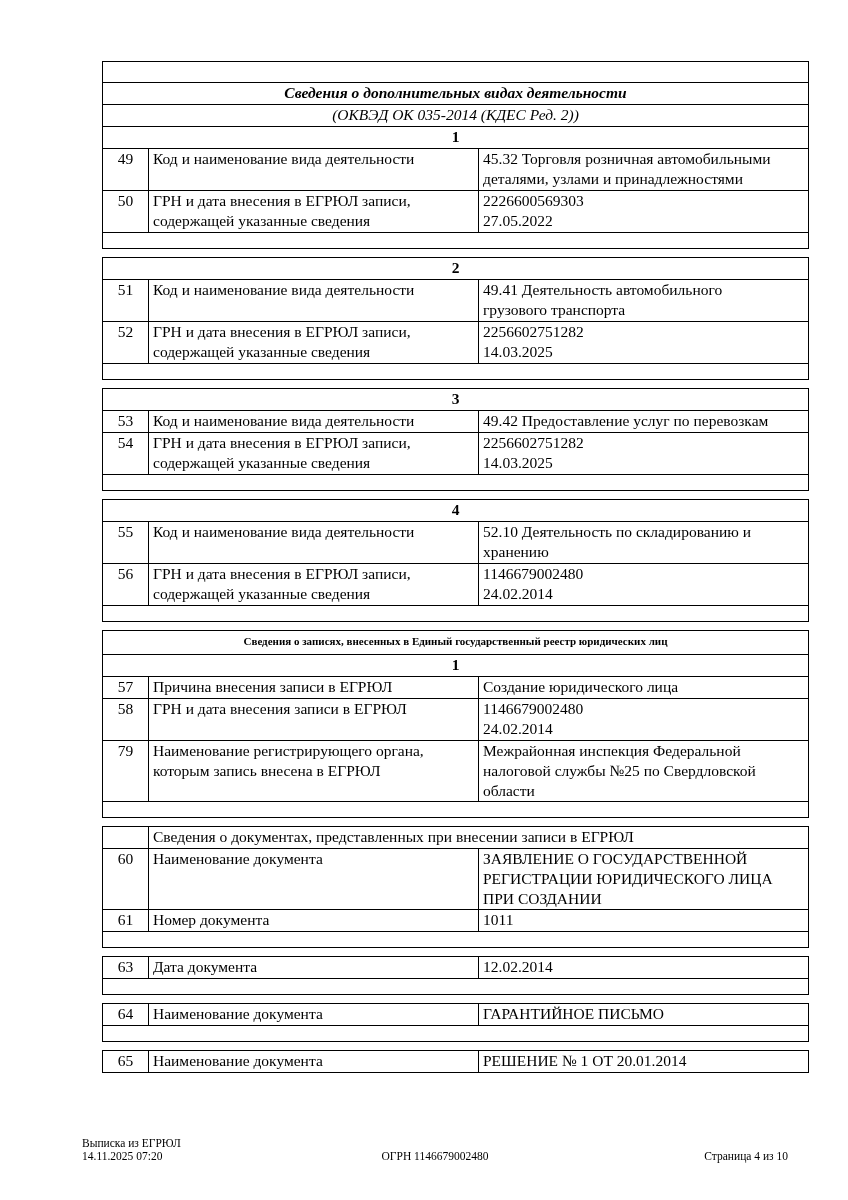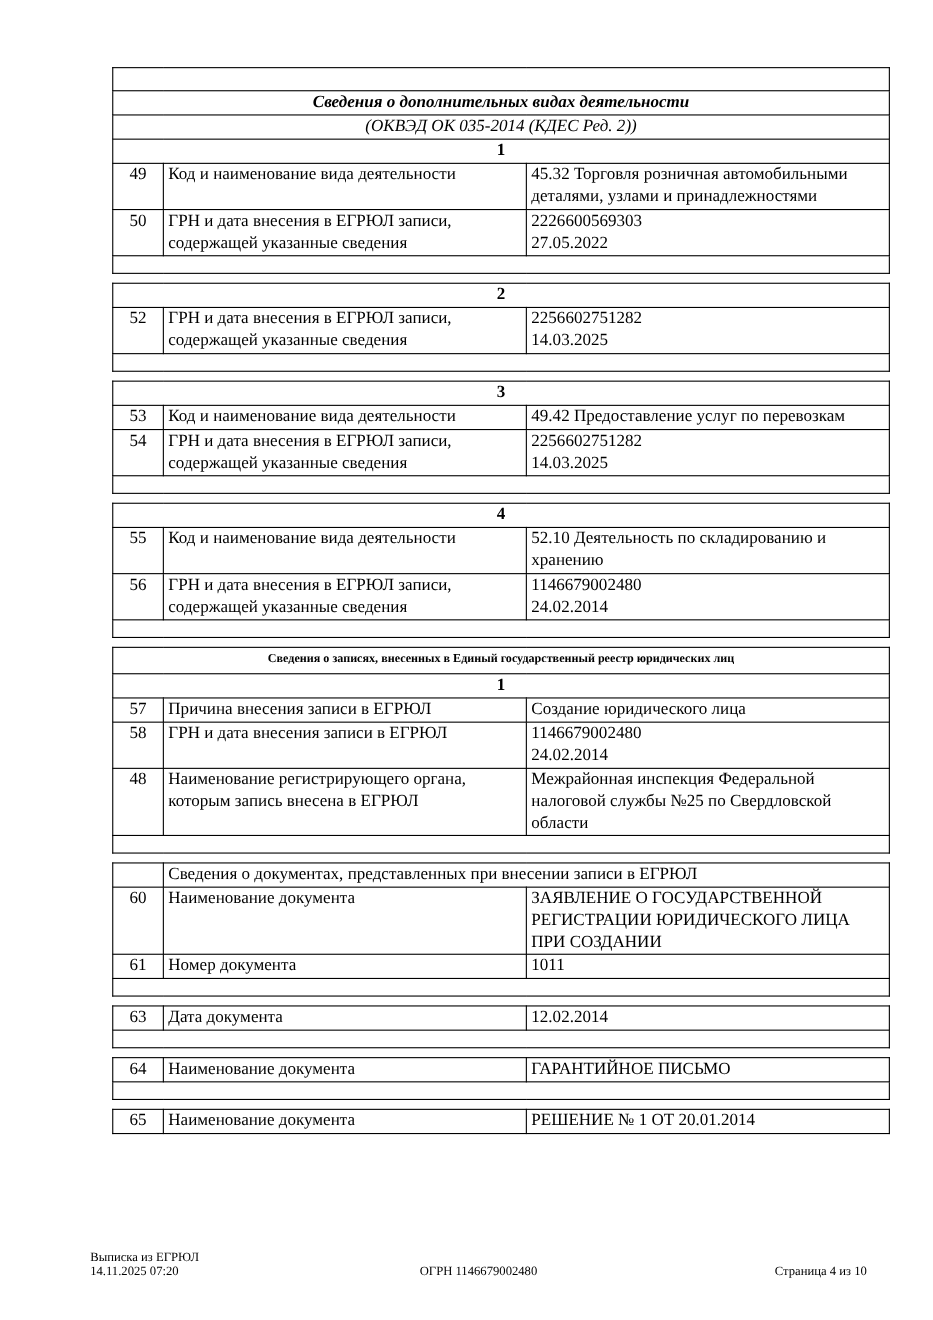--- a/index.html
+++ b/index.html
@@ -72,20 +72,26 @@
       <colgroup>
           <col class="c1">
           <col class="c2">
           <col class="c3">
         </colgroup>
       <tbody>
           <tr class="hdr-num">
             <td colspan="3">2</td>
           </tr>
       <tr class="r2">
+        <td class="cnum">51</td>
+        <td>Код и наименование вида деятельности</td>
+        <td>49.41 Деятельность автомобильного
+грузового транспорта</td>
+      </tr>
+      <tr class="r2">
         <td class="cnum">52</td>
         <td>ГРН и дата внесения в ЕГРЮЛ записи,
 содержащей указанные сведения</td>
         <td>2256602751282
 14.03.2025</td>
       </tr>
       <tr class="rowempty">
             <td colspan="3"></td>
           </tr>
     </tbody>
@@ -166,21 +172,21 @@
         <td>Причина внесения записи в ЕГРЮЛ</td>
         <td>Создание юридического лица</td>
       </tr>
       <tr class="r2">
         <td class="cnum">58</td>
         <td>ГРН и дата внесения записи в ЕГРЮЛ</td>
         <td>1146679002480
 24.02.2014</td>
       </tr>
       <tr class="r3">
-        <td class="cnum">48</td>
+        <td class="cnum">79</td>
         <td>Наименование регистрирующего органа,
 которым запись внесена в ЕГРЮЛ</td>
         <td>Межрайонная инспекция Федеральной
 налоговой службы №25 по Свердловской
 области</td>
       </tr>
       <tr class="rowempty">
             <td colspan="3"></td>
           </tr>
     </tbody>

